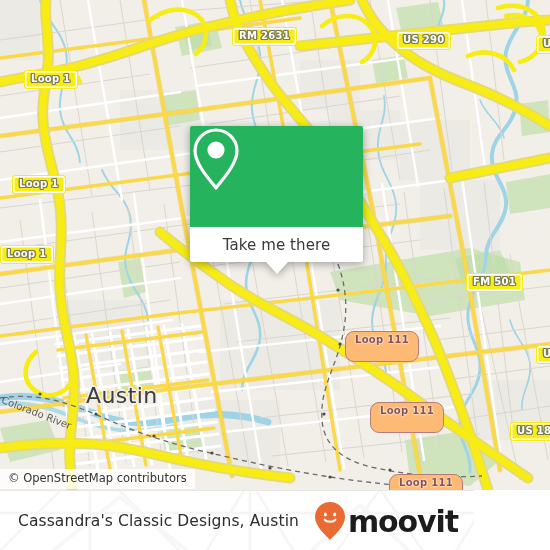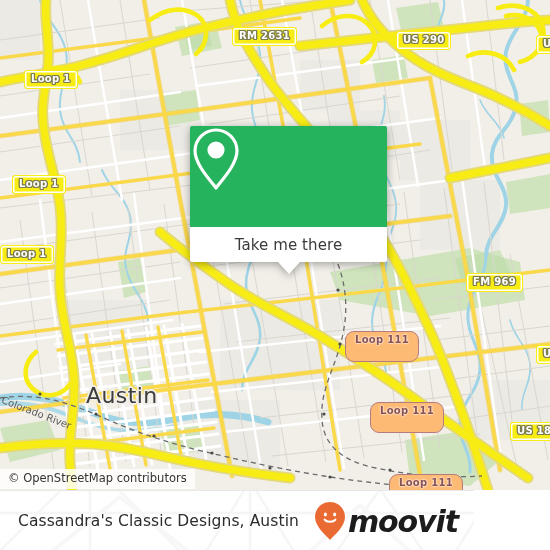--- a/index.html
+++ b/index.html
@@ -59,21 +59,21 @@
     position:absolute;
     font-family:"DejaVu Sans",sans-serif;
     font-size:10px;
     color:#5b5b5b;
     white-space:nowrap;
     transform-origin:left center;
   }
 
   
   #card{
-    position:absolute;left:190px;top:126px;width:197px;
+    position:absolute;left:190px;top:126px;width:173px;
     filter:drop-shadow(0 2px 4px rgba(0,0,0,.34));
   }
   #card-top{
     background:#25b35e;height:101px;width:100%;
     display:flex;align-items:center;justify-content:center;
     border-radius:2px 2px 0 0;
   }
   #card-bottom{
     background:#fff;height:35px;width:100%;
     display:flex;align-items:center;justify-content:center;
@@ -109,21 +109,21 @@
     border-top:1px solid #e8e8e8;
   }
   #footer-watermark{position:absolute;left:0;top:-90px;opacity:.5;}
   #footer-title{
     position:absolute;left:18px;top:50%;transform:translateY(-50%);
     font-family:"DejaVu Sans",sans-serif;
     font-size:15.5px;color:#2d2d2d;letter-spacing:.1px;white-space:nowrap;
   }
   #brand{
     position:absolute;right:16px;top:50%;transform:translateY(-50%);
-    display:flex;align-items:center;gap:1px;font-style:italic;
+    display:flex;align-items:center;gap:1px;
   }
   #brand-word{
     font-family:"DejaVu Sans",sans-serif;
     font-weight:bold;font-size:30px;color:#1c1c1c;letter-spacing:-1.1px;
   }
 </style>
 </head>
 <body>
 
 <div id="page">
@@ -317,21 +317,21 @@
     <div class="place" style="left:86px;top:355px;">Austin</div>
 
     <div class="river-lbl" style="left:2px;top:394px;transform:rotate(21deg);">Colorado River</div>
 
     <div class="shield motorway" style="left:24px;top:70px;">Loop 1</div>
     <div class="shield motorway" style="left:232px;top:27px;">RM 2631</div>
     <div class="shield motorway" style="left:358px;top:31px;margin-left:38px;">US 290</div>
     <div class="shield motorway" style="left:12px;top:175px;">Loop 1</div>
     <div class="shield motorway" style="left:0px;top:245px;">Loop 1</div>
     <div class="shield motorway" style="left:536px;top:35px;">US</div>
-    <div class="shield motorway" style="left:466px;top:273px;">FM 969</div>
+    <div class="shield motorway" style="left:466px;top:273px;">FM 501</div>
     <div class="shield loop" style="left:345px;top:331px;">Loop 111</div>
     <div class="shield motorway" style="left:536px;top:345px;">US</div>
     <div class="shield loop" style="left:370px;top:402px;">Loop 111</div>
     <div class="shield motorway" style="left:510px;top:422px;">US 183</div>
     <div class="shield loop" style="left:389px;top:474px;">Loop 111</div>
 
     <div id="card">
       <div id="card-top">
         <svg width="52" height="66" viewBox="0 0 52 66">
           <path d="M26 4 C14.4 4 5 13.4 5 25 C5 38 20 54 26 62 C32 54 47 38 47 25 C47 13.4 37.6 4 26 4 Z" fill="none" stroke="#ffffff" stroke-width="3.2" stroke-linejoin="round"></path>

